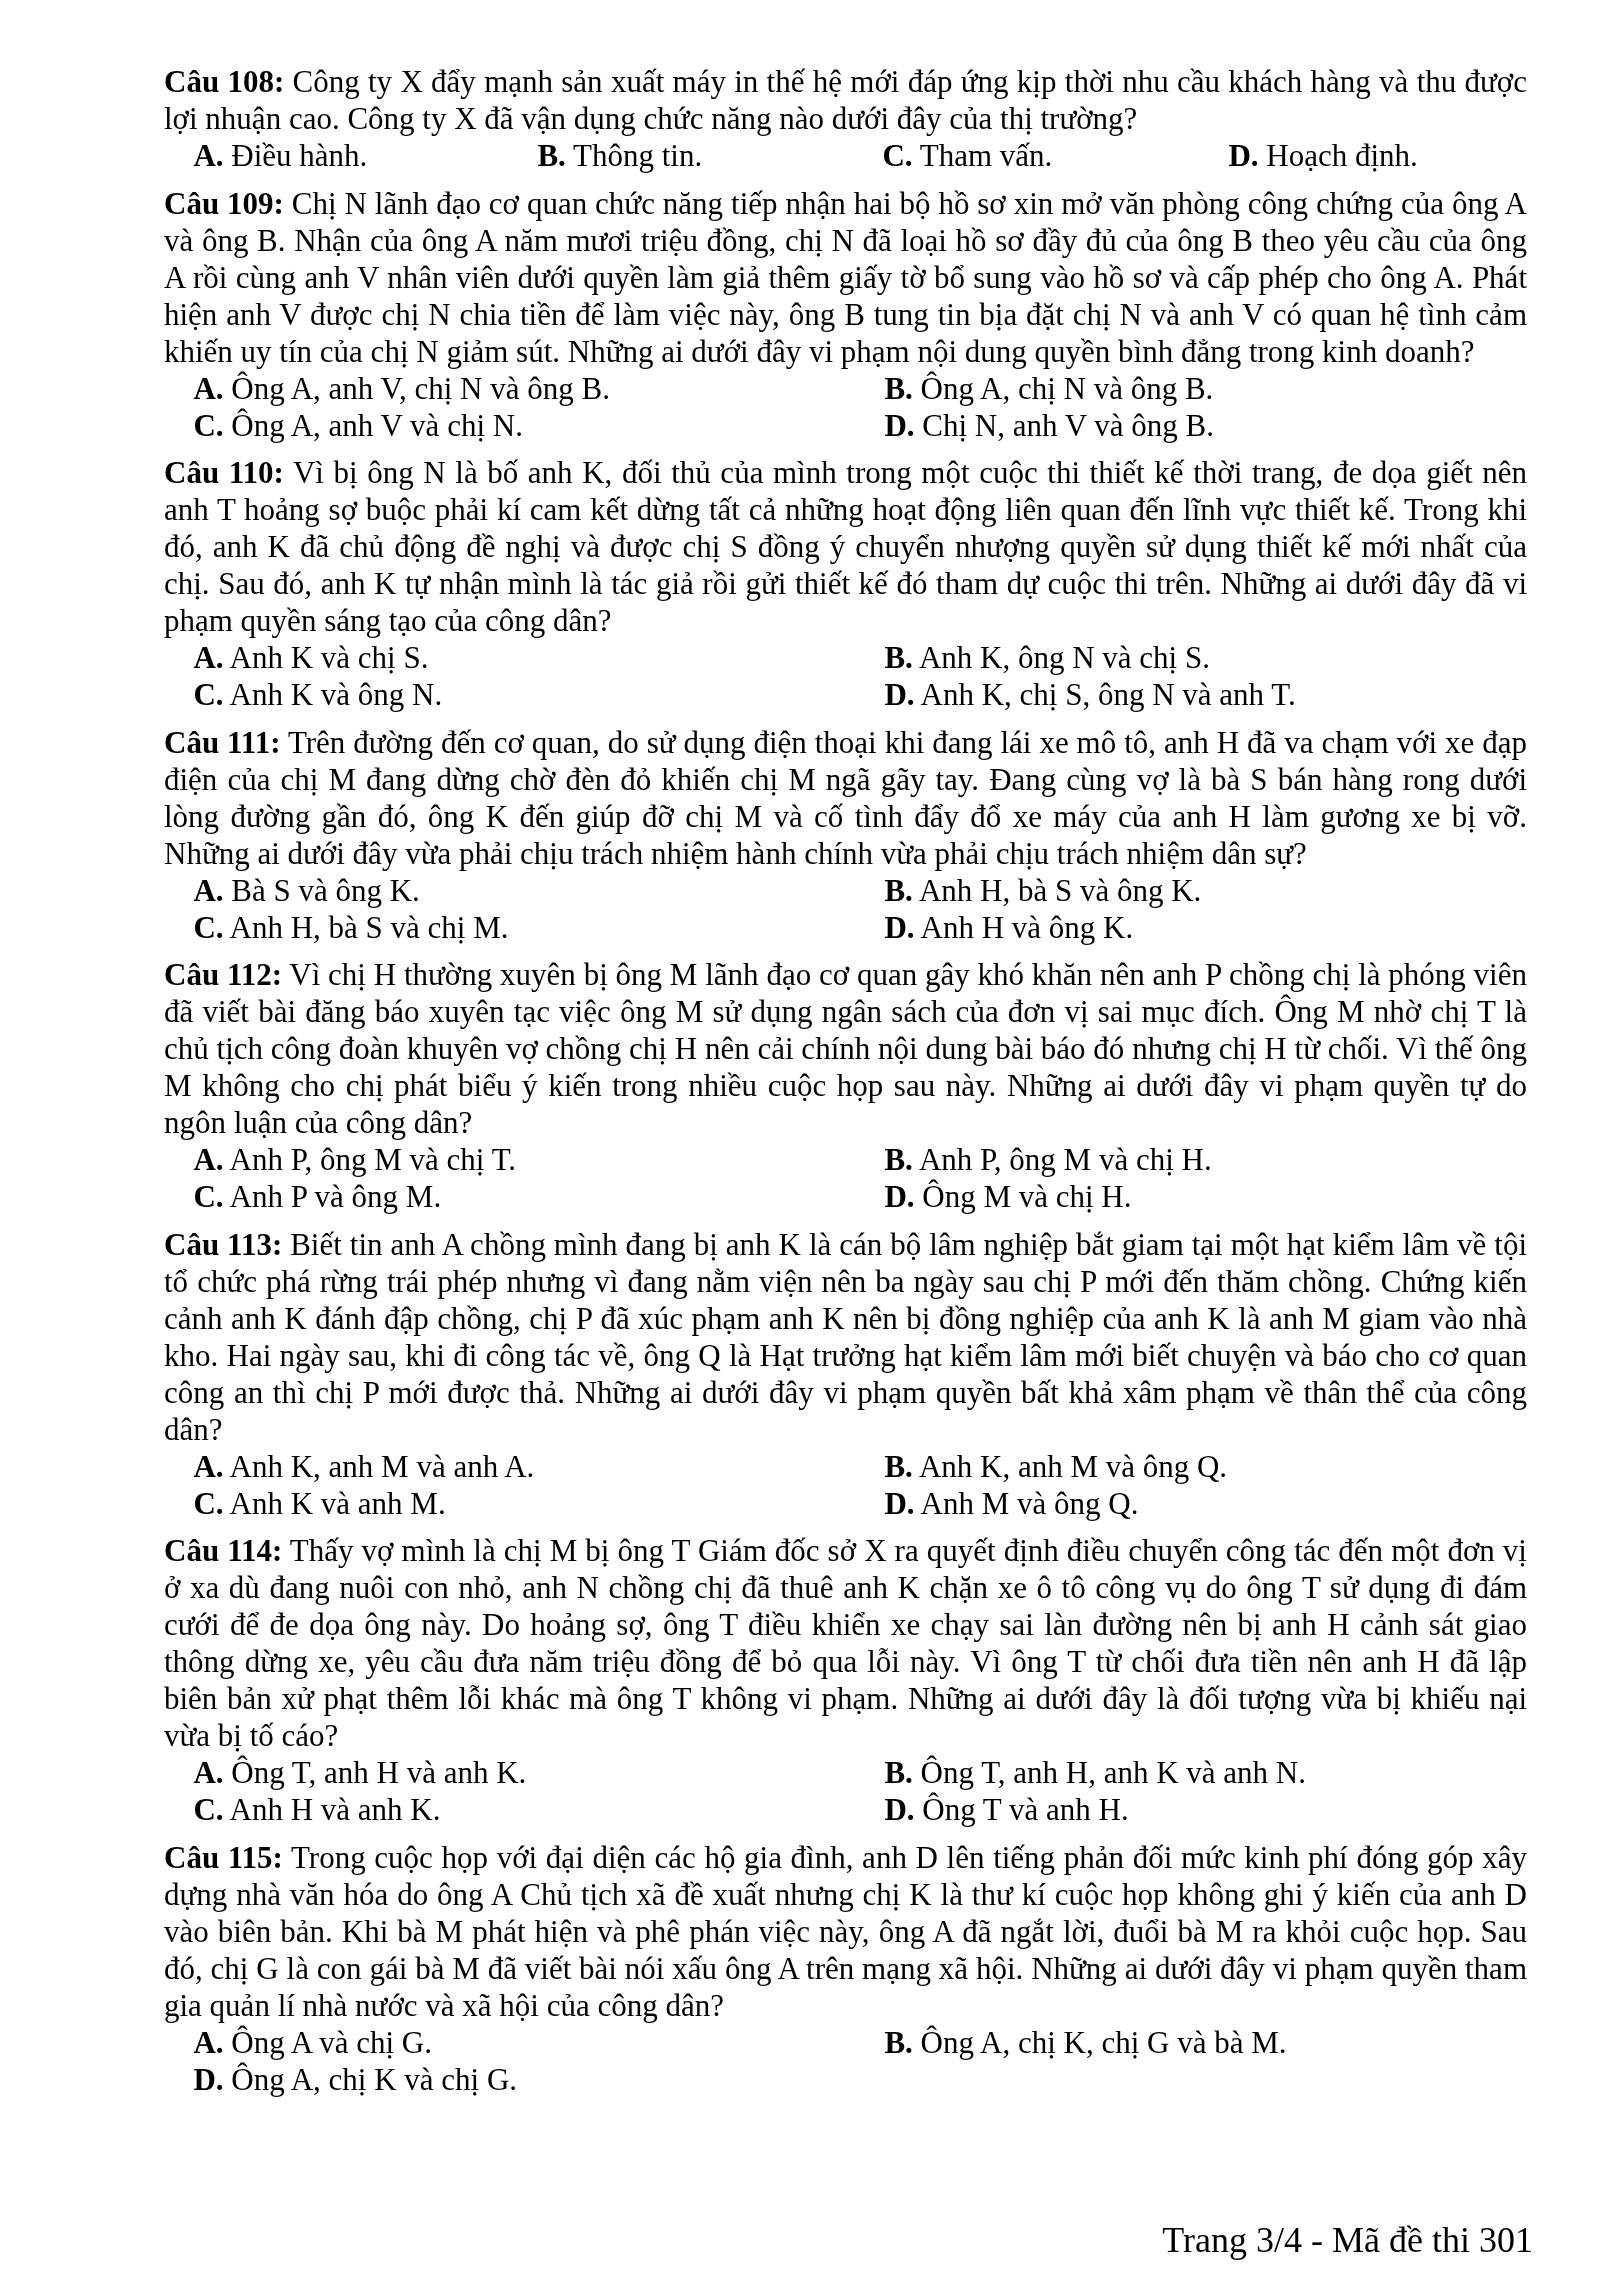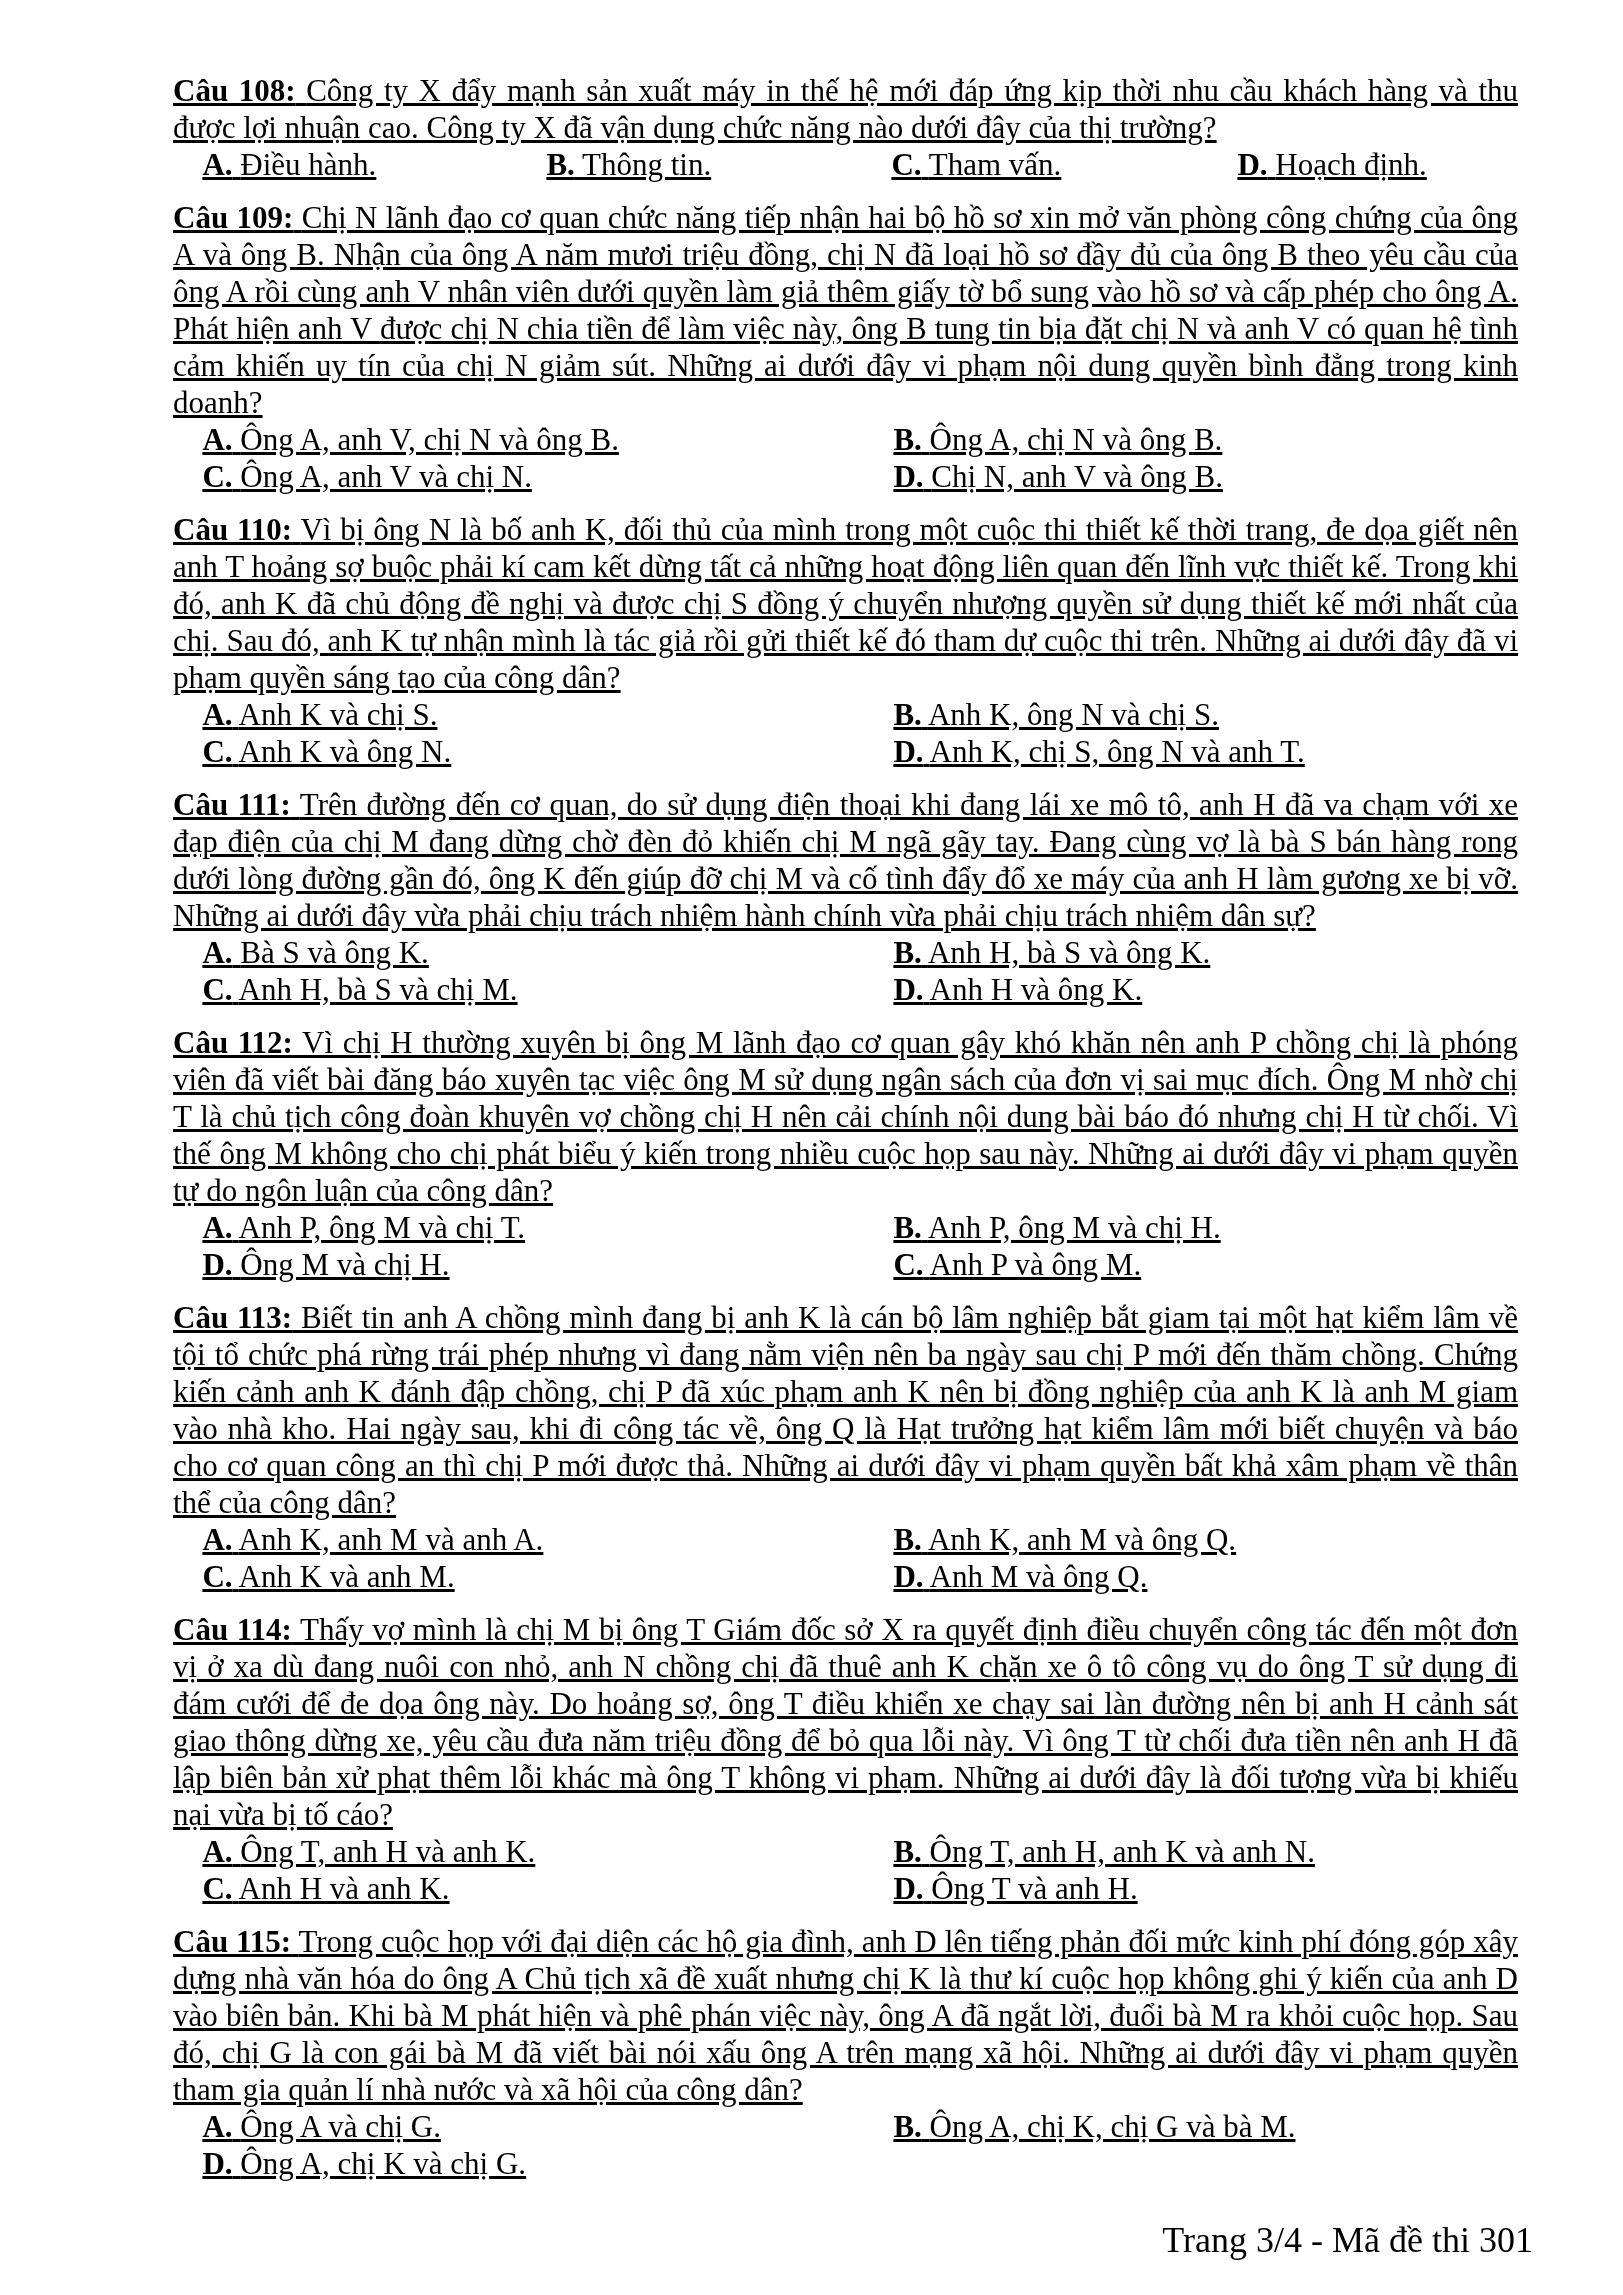--- a/index.html
+++ b/index.html
@@ -14,21 +14,21 @@
     line-height: 37px;
     box-sizing: border-box;
     overflow: hidden;
   }
   .content {
     position: absolute;
     top: 56px;
     left: 157px;
     width: 1377px;
   }
-  .question { margin: 16px; text-decoration: underline; }
+  .question { margin: 7px; }
   .question + .question { margin-top: 10.5px; }
   .qpara {
     margin: 0;
     text-align: justify;
   }
   .qnum { font-weight: bold; }
   .opts { padding-left: 29.4px; display: grid; }
   .opts-2 { grid-template-columns: 691px auto; }
   .opts-4 { grid-template-columns: 344px 345px 346px auto; }
   .opt { margin: 0; white-space: nowrap; }
@@ -85,22 +85,22 @@
         <p class="opt"><span class="olabel">C.</span> <span>Anh H, bà S và chị M.</span></p>
         <p class="opt"><span class="olabel">D.</span> <span>Anh H và ông K.</span></p>
       </div>
     </div>
 
     <div class="question">
       <p class="qpara"><span class="qnum">Câu 112:</span> <span>Vì chị H thường xuyên bị ông M lãnh đạo cơ quan gây khó khăn nên anh P chồng chị là phóng viên đã viết bài đăng báo xuyên tạc việc ông M sử dụng ngân sách của đơn vị sai mục đích. Ông M nhờ chị T là chủ tịch công đoàn khuyên vợ chồng chị H nên cải chính nội dung bài báo đó nhưng chị H từ chối. Vì thế ông M không cho chị phát biểu ý kiến trong nhiều cuộc họp sau này. Những ai dưới đây vi phạm quyền tự do ngôn luận của công dân?</span></p>
       <div class="opts opts-2">
         <p class="opt"><span class="olabel">A.</span> <span>Anh P, ông M và chị T.</span></p>
         <p class="opt"><span class="olabel">B.</span> <span>Anh P, ông M và chị H.</span></p>
+        <p class="opt"><span class="olabel">C.</span> <span>Anh P và ông M.</span></p>
         <p class="opt"><span class="olabel">D.</span> <span>Ông M và chị H.</span></p>
-        <p class="opt"><span class="olabel">C.</span> <span>Anh P và ông M.</span></p>
       </div>
     </div>
 
     <div class="question">
       <p class="qpara"><span class="qnum">Câu 113:</span> <span>Biết tin anh A chồng mình đang bị anh K là cán bộ lâm nghiệp bắt giam tại một hạt kiểm lâm về tội tổ chức phá rừng trái phép nhưng vì đang nằm viện nên ba ngày sau chị P mới đến thăm chồng. Chứng kiến cảnh anh K đánh đập chồng, chị P đã xúc phạm anh K nên bị đồng nghiệp của anh K là anh M giam vào nhà kho. Hai ngày sau, khi đi công tác về, ông Q là Hạt trưởng hạt kiểm lâm mới biết chuyện và báo cho cơ quan công an thì chị P mới được thả. Những ai dưới đây vi phạm quyền bất khả xâm phạm về thân thể của công dân?</span></p>
       <div class="opts opts-2">
         <p class="opt"><span class="olabel">A.</span> <span>Anh K, anh M và anh A.</span></p>
         <p class="opt"><span class="olabel">B.</span> <span>Anh K, anh M và ông Q.</span></p>
         <p class="opt"><span class="olabel">C.</span> <span>Anh K và anh M.</span></p>
         <p class="opt"><span class="olabel">D.</span> <span>Anh M và ông Q.</span></p>

